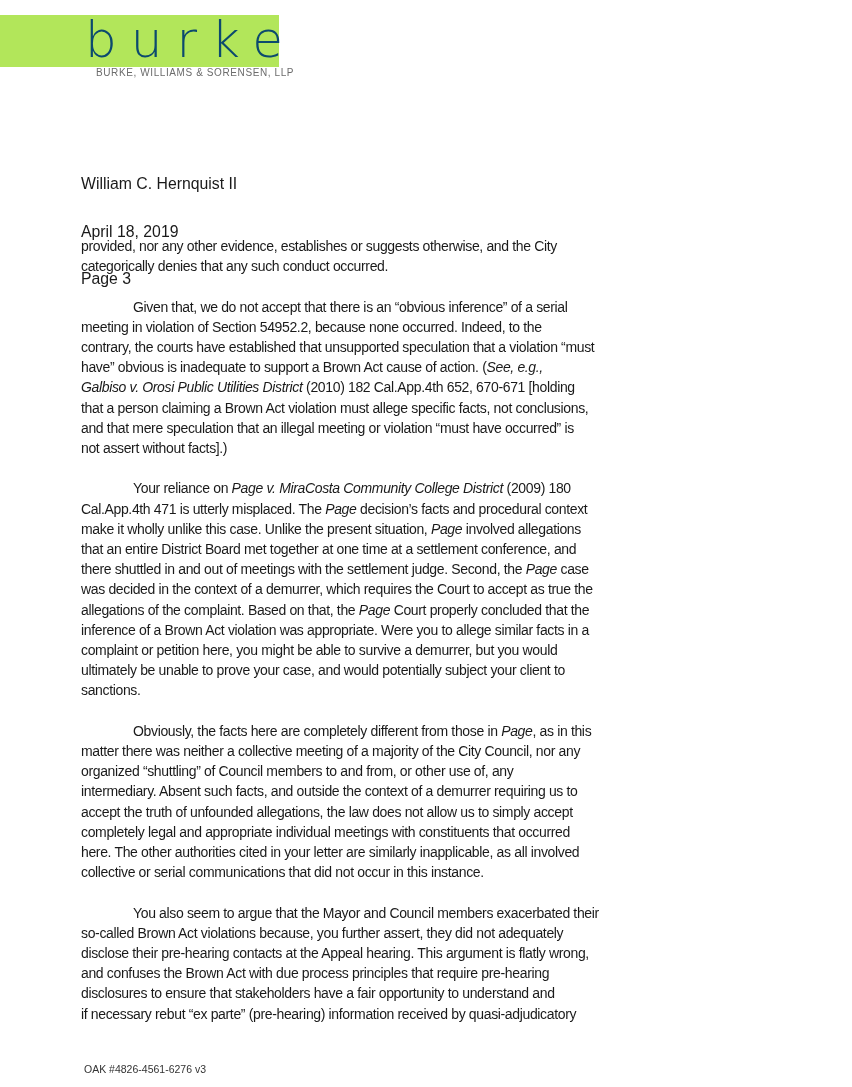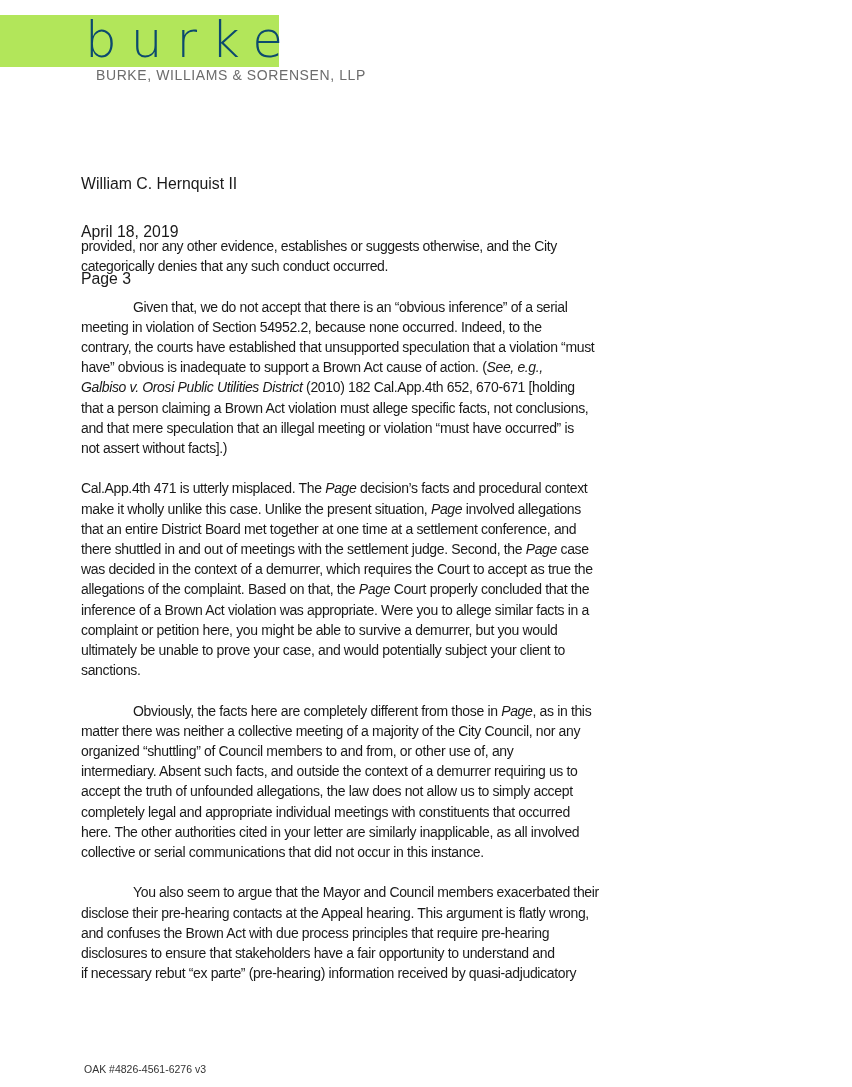--- a/index.html
+++ b/index.html
@@ -33,21 +33,21 @@
       line-height: 50px;
       letter-spacing: 14px;
       color: #0c4a6e;
       -webkit-text-stroke: 0px;
     }
     .logo-sub {
       position: absolute;
       left: 85px;
       top: 67px;
       font-family: "Liberation Sans", sans-serif;
-      font-size: 14px;
+      font-size: 10px;
       letter-spacing: 0.6px;
       color: #6c6c6c;
       text-transform: uppercase;
       padding-left: 11px;
     }
     .header-block {
       position: absolute;
       left: 81px;
       top: 146px;
       font-size: 15.8px;
@@ -105,20 +105,21 @@
     <span class="line">meeting in violation of Section 54952.2, because none occurred.  Indeed, to the</span>
     <span class="line">contrary, the courts have established that unsupported speculation that a violation “must</span>
     <span class="line"><span>have” obvious is inadequate to support a Brown Act cause of action.  (</span><i>See, e.g.,</i></span>
     <span class="line"><i>Galbiso v. Orosi Public Utilities District</i><span> (2010) 182 Cal.App.4th 652, 670-671 [holding</span></span>
     <span class="line">that a person claiming a Brown Act violation must allege specific facts, not conclusions,</span>
     <span class="line">and that mere speculation that an illegal meeting or violation “must have occurred” is</span>
     <span class="line">not assert without facts].)</span>
   </p>
 
   <p class="para">
+    <span class="line indent"><span>Your reliance on </span><i>Page v. MiraCosta Community College District</i><span> (2009) 180</span></span>
     <span class="line"><span>Cal.App.4th 471 is utterly misplaced.  The </span><i>Page</i><span> decision’s facts and procedural context</span></span>
     <span class="line"><span>make it wholly unlike this case.  Unlike the present situation, </span><i>Page</i><span> involved allegations</span></span>
     <span class="line">that an entire District Board met together at one time at a settlement conference, and</span>
     <span class="line"><span>there shuttled in and out of meetings with the settlement judge.  Second, the </span><i>Page</i><span> case</span></span>
     <span class="line">was decided in the context of a demurrer, which requires the Court to accept as true the</span>
     <span class="line"><span>allegations of the complaint.  Based on that, the </span><i>Page</i><span> Court properly concluded that the</span></span>
     <span class="line">inference of a Brown Act violation was appropriate.  Were you to allege similar facts in a</span>
     <span class="line">complaint or petition here, you might be able to survive a demurrer, but you would</span>
     <span class="line">ultimately be unable to prove your case, and would potentially subject your client to</span>
     <span class="line">sanctions.</span>
@@ -130,20 +131,21 @@
     <span class="line">organized “shuttling” of Council members to and from, or other use of, any</span>
     <span class="line">intermediary.  Absent such facts, and outside the context of a demurrer requiring us to</span>
     <span class="line">accept the truth of unfounded allegations, the law does not allow us to simply accept</span>
     <span class="line">completely legal and appropriate individual meetings with constituents that occurred</span>
     <span class="line">here.  The other authorities cited in your letter are similarly inapplicable, as all involved</span>
     <span class="line">collective or serial communications that did not occur in this instance.</span>
   </p>
 
   <p class="para">
     <span class="line indent">You also seem to argue that the Mayor and Council members exacerbated their</span>
+    <span class="line">so-called Brown Act violations because, you further assert, they did not adequately</span>
     <span class="line">disclose their pre-hearing contacts at the Appeal hearing.  This argument is flatly wrong,</span>
     <span class="line">and confuses the Brown Act with due process principles that require pre-hearing</span>
     <span class="line">disclosures to ensure that stakeholders have a fair opportunity to understand and</span>
     <span class="line">if necessary rebut “ex parte” (pre-hearing) information received by quasi-adjudicatory</span>
   </p>
 </div>
 
 <div class="footer">OAK #4826-4561-6276 v3</div>
 
 </body></html>

